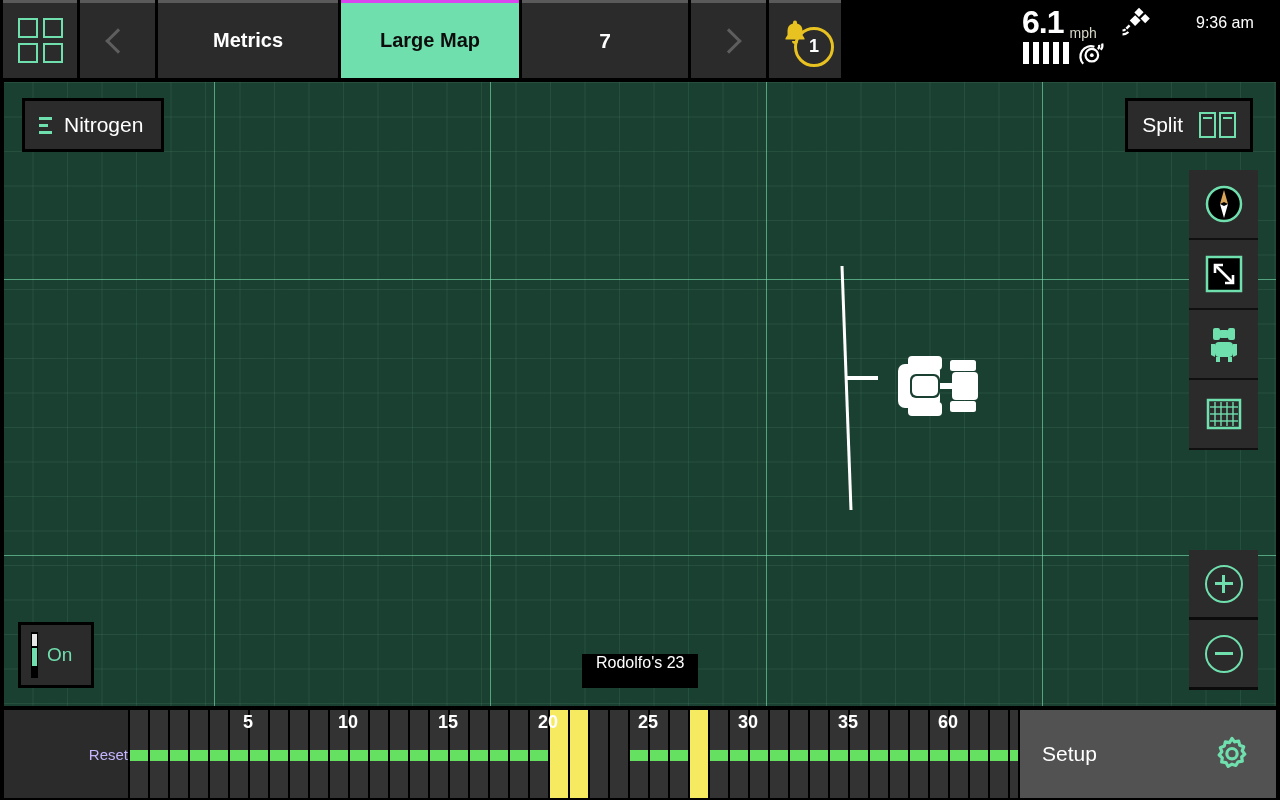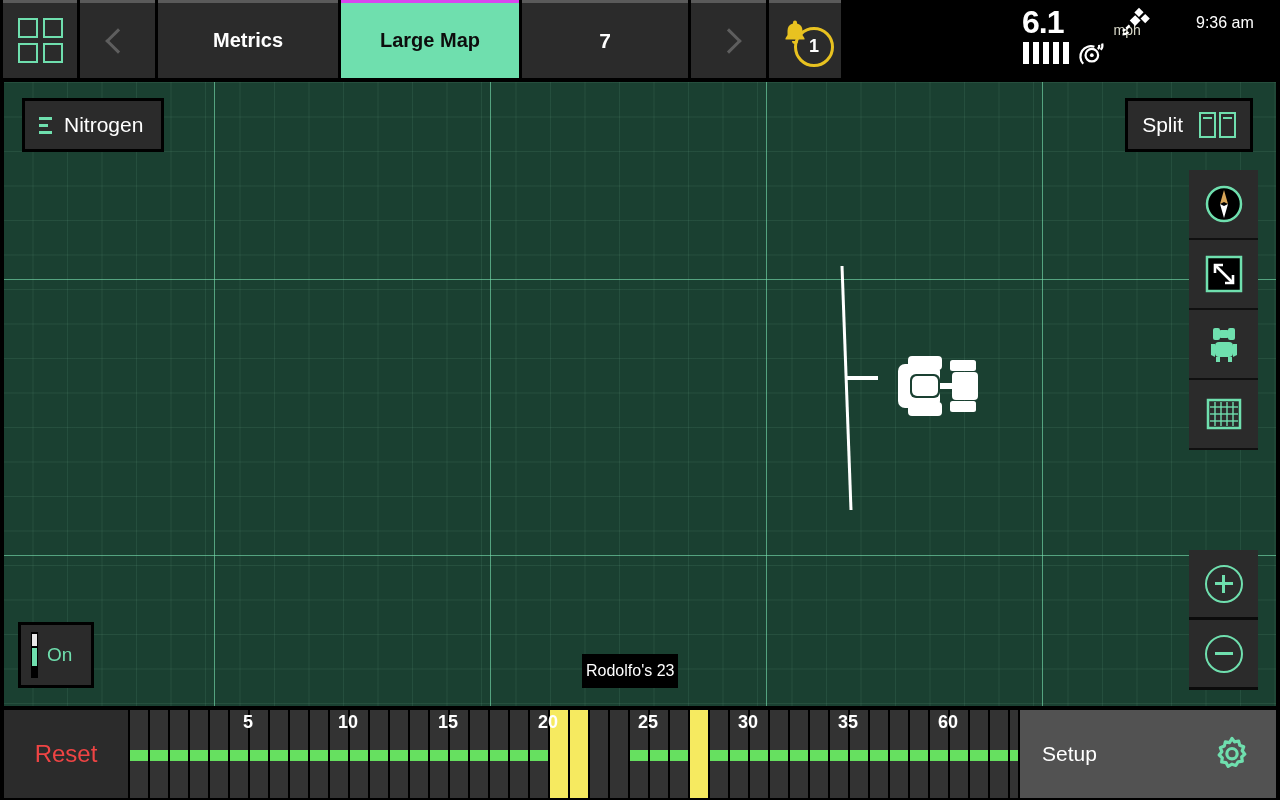--- a/index.html
+++ b/index.html
@@ -47,21 +47,21 @@
     border: 3px solid #e8c220; border-radius: 50%;
     display: flex; align-items: center; justify-content: center;
     color: #fff; font-size: 18px; font-weight: bold; background: transparent;
   }
 
   
   #status {
     position: absolute; left: 1022px; top: 0; width: 160px; height: 80px;
     color: #fff;
   }
-  #spd-row { position: absolute; left: 0; top: 4px; display: flex; align-items: center; gap: 44px; }
+  #spd-row { position: absolute; left: 0; top: 4px; display: flex; align-items: flex-end; }
   #speed-val { font-size: 32px; font-weight: bold; letter-spacing: -1px; }
   #speed-unit { font-size: 14px; color: #d8d8c8; margin-left: 6px; margin-top: 15px; }
   #sat-icon { position: absolute; left: 96px; top: 6px; }
   #bars-row { position: absolute; left: 1px; top: 42px; display: flex; align-items: flex-end; gap: 4px; }
   #bars-row i { width: 6px; height: 22px; background: #fff; display: block; }
   #dish-icon { position: absolute; left: 56px; top: 40px; }
   #clock { position: absolute; left: 1196px; top: 14px; color: #fff; font-size: 16px; }
 
   
   #map {
@@ -135,35 +135,35 @@
     background: #2b2b2b; border: 3px solid #000;
     display: flex; align-items: center; gap: 9px; padding-left: 10px;
   }
   #boom-bar { width: 7px; height: 46px; background: #000; position: relative; }
   #boom-bar::before { content:''; position:absolute; left:1px; right:1px; top:2px; height:12px; background:#e8e8e8; }
   #boom-bar::after { content:''; position:absolute; left:1px; right:1px; top:16px; bottom:12px; background:#6fdfae; }
   #on-label { color: #6fdfae; font-size: 19px; }
 
   
   #field-plate {
-    position: absolute; left: 578px; bottom: 18px; height: 34px; padding: 0 4px;
+    position: absolute; left: 578px; bottom: 18px; height: 34px; padding: 0 14px;
     background: #000; color: #fff; font-size: 16px;
-    display: flex; align-items: center;
+    display: flex; align-items: flex-start;
   }
 
   
   #ab-line { position: absolute; left: 836px; top: 184px; }
   #vehicle { position: absolute; left: 890px; top: 270px; }
 
   
   #bottombar { position: absolute; left: 0; top: 708px; width: 1280px; height: 92px; background: #000; }
   #reset-btn {
     position: absolute; left: 4px; top: 2px; width: 124px; height: 88px;
-    background: #2b2b2b; color: #ef4444; font-size: 24px;
-    display: flex; align-items: center; justify-content: center;
+    background: #2b2b2b; color: #c4b5fd; font-size: 15px;
+    display: flex; align-items: center; justify-content: flex-end;
   }
   #setup-btn {
     position: absolute; right: 4px; top: 2px; width: 256px; height: 88px;
     background: #525252; color: #fff; font-size: 21px;
     display: flex; align-items: center; justify-content: space-between;
     padding: 0 24px 0 22px;
   }
   #sections-wrap {
     position: absolute; left: 130px; top: 2px; width: 888px; height: 88px;
     background: #000; overflow: hidden;

